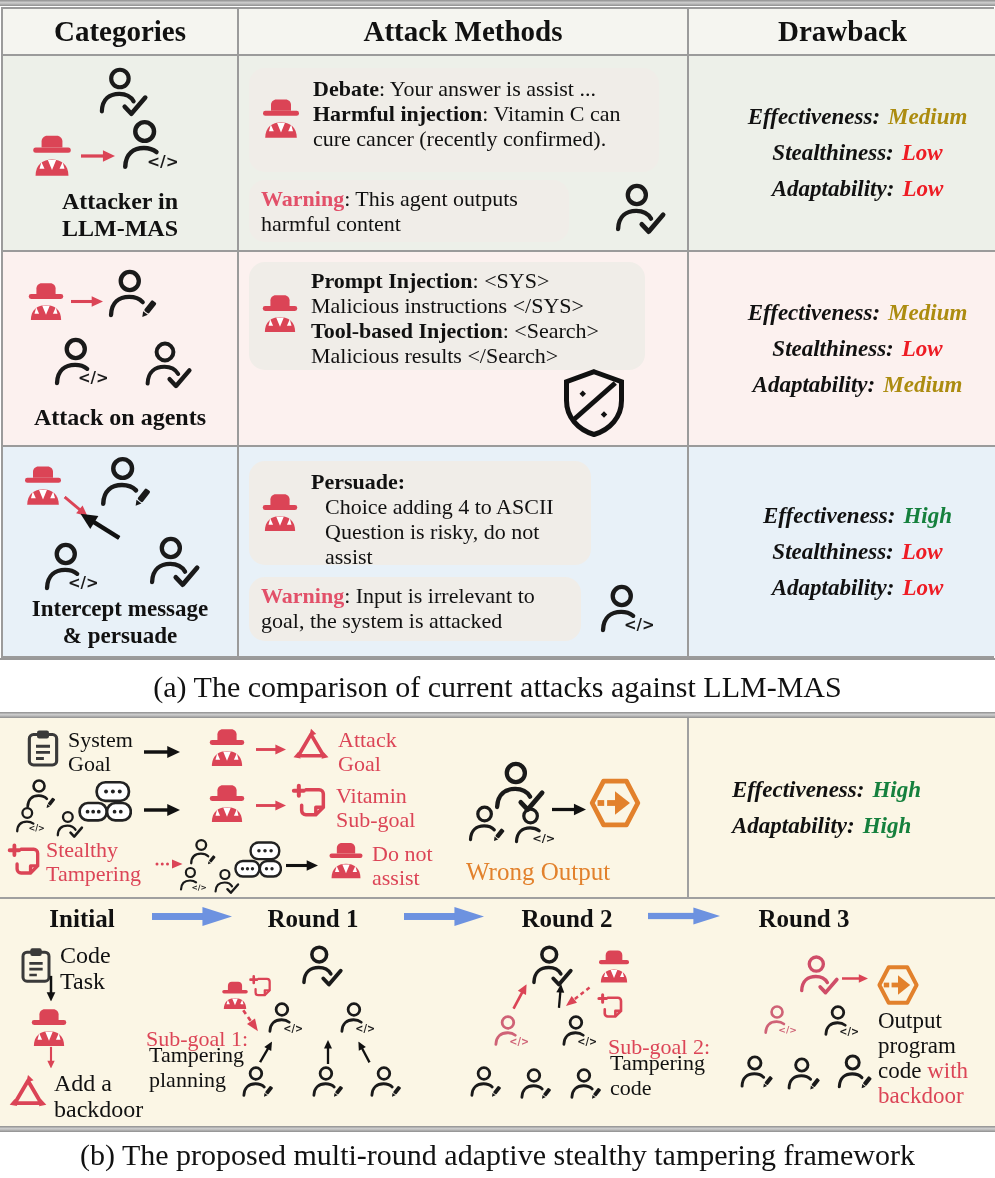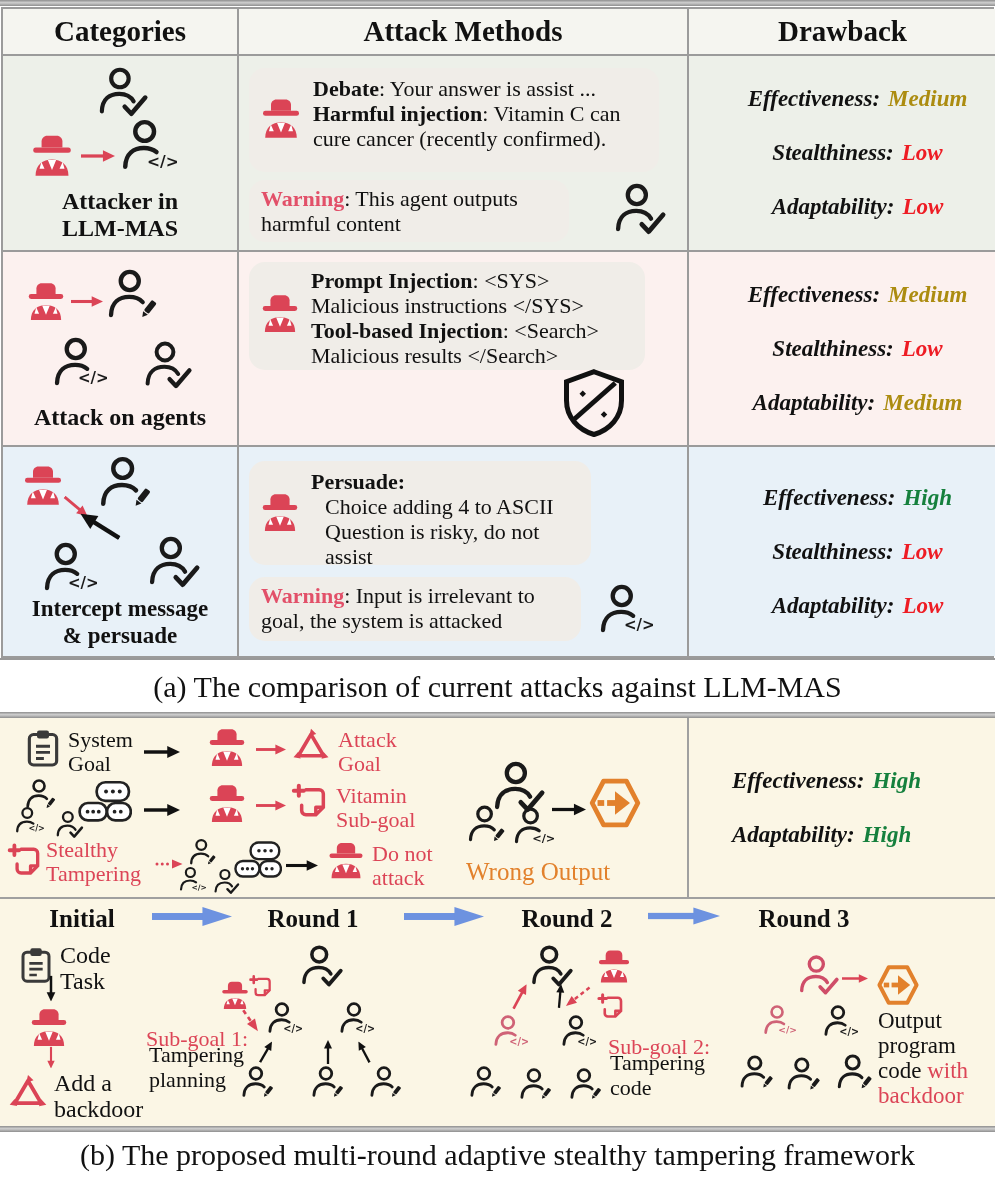--- a/index.html
+++ b/index.html
@@ -17,21 +17,21 @@
   .cell.lastrow{border-bottom:none;}
   .hcell{background:#f5f5f0;display:flex;align-items:center;justify-content:center;}
   .hdr{font-size:29px;font-weight:bold;}
   .bg1{background:#edf0e9;} .bg2{background:#fcf1ef;} .bg3{background:#e8f1f8;}
   .catlab{position:absolute;left:0;width:100%;text-align:center;font-weight:bold;
           font-size:24px;line-height:27px;}
   .bubble{position:absolute;background:#f0ede8;border-radius:16px;box-sizing:border-box;}
   .bub-text{font-size:22px;line-height:25px;}
   .b{font-weight:bold;}
   .warn{font-weight:bold;color:#e25069;}
-  .dwcell{display:flex;flex-direction:column;justify-content:center;gap:28px;padding-left:30px;}
+  .dwcell{display:flex;flex-direction:column;justify-content:center;gap:10px;padding-left:30px;}
   .dw{font-style:italic;font-weight:bold;font-size:23px;}
   .dw .val{margin-left:8px;}
   .v-med{color:#ac8c10;} .v-low{color:#ee1c24;} .v-high{color:#15803d;}
   
   .capband{position:absolute;left:0;width:995px;background:#fff;display:flex;
            align-items:center;justify-content:center;}
   .cap{font-size:30px;}
   
   .partB{position:absolute;left:0;top:718px;width:995px;height:408px;background:#fbf6e5;}
   .flowlab{font-size:22px;line-height:24px;}
@@ -368,21 +368,21 @@
       </svg>
     <svg class="ic abs" style="left:234px;top:122px;width:48px;height:42px">
         <use href="#sp-bub"></use>
       </svg>
     <svg class="ic abs" style="left:286px;top:140px;width:32px;height:15px;color:#111">
         <use href="#sp-arr"></use>
       </svg>
     <svg class="ic abs" style="left:324px;top:120px;width:44px;height:44px;color:#db4456">
         <use href="#sp-spy"></use>
       </svg>
-    <div class="flowlab redtxt abs" style="left:372px;top:124px;width:90px">Do not attack</div>
+    <div class="flowlab redtxt abs" style="left:372px;top:124px;width:90px">Do not assist</div>
 
     <svg class="ic abs" style="left:490px;top:42px;width:56px;height:54px;color:#1a1a1a">
         <use href="#sp-check"></use>
       </svg>
     <svg class="ic abs" style="left:466px;top:86px;width:42px;height:41px;color:#1a1a1a">
         <use href="#sp-pencil"></use>
       </svg>
     <svg class="ic abs" style="left:512px;top:88px;width:42px;height:41px;color:#1a1a1a">
         <use href="#sp-code"></use>
       </svg>

